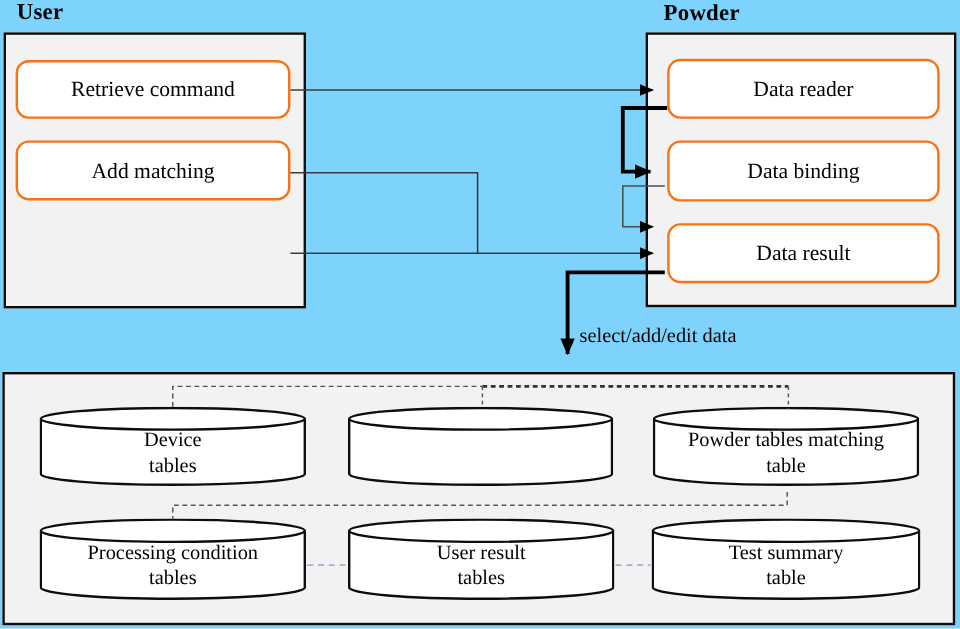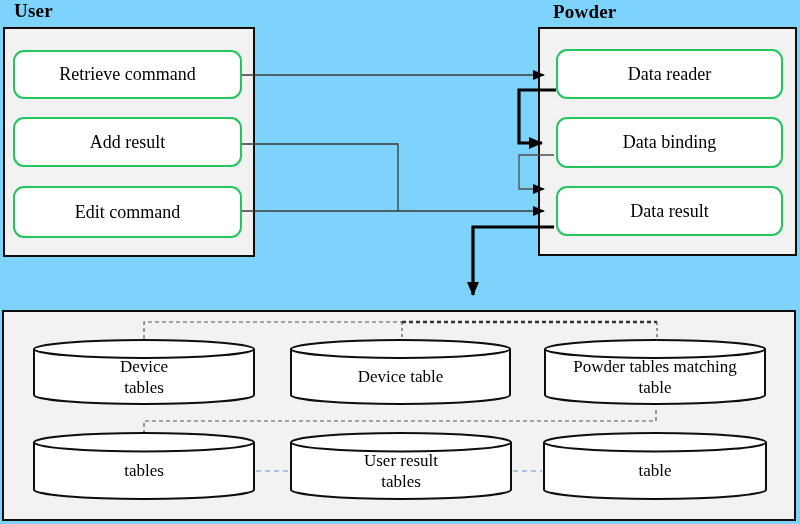--- a/index.html
+++ b/index.html
@@ -9,21 +9,21 @@
   }
   .section-label{
     position:absolute;font-weight:bold;font-size:19px;line-height:22px;
     letter-spacing:.2px;
   }
   .container{
     position:absolute;background:#f2f2f2;border:2px solid #0d0d0d;
     box-sizing:border-box;
   }
   .cmdbox{
-    position:absolute;background:#fff;border:2px solid #22c55e;border-radius:11px;
+    position:absolute;background:#fff;border:2px solid #f97316;border-radius:11px;
     box-sizing:border-box;display:flex;align-items:center;justify-content:center;
     font-size:18px;text-align:center;
   }
   .cyl{position:absolute;}
   .cyl svg{position:absolute;left:0;top:0;width:100%;height:100%;}
   .cyl .lbl{
     position:absolute;left:0;right:0;top:12px;bottom:5px;
     display:flex;flex-direction:column;align-items:center;justify-content:center;
     font-size:17px;line-height:21px;text-align:center;
   }
@@ -40,24 +40,21 @@
   <div class="section-label" style="left:553px;top:1px">Powder</div>
 
   <div class="container" style="left:3px;top:27px;width:252px;height:230px"></div>
   <div class="container" style="left:538px;top:27px;width:259px;height:229px"></div>
   <div class="container" style="left:2px;top:310px;width:794px;height:211px"></div>
 
   <div class="cmdbox" style="left:13px;top:50px;width:229px;height:49px">
     <span>Retrieve command</span>
   </div>
   <div class="cmdbox" style="left:13px;top:117px;width:229px;height:50px">
-    <span>Add result</span>
-  </div>
-  <div class="cmdbox" style="left:13px;top:186px;width:229px;height:52px">
-    <span>Edit command</span>
+    <span>Add matching</span>
   </div>
 
   <div class="cmdbox" style="left:556px;top:117px;width:227px;height:51px">
     <span>Data binding</span>
   </div>
   <div class="cmdbox" style="left:556px;top:49px;width:227px;height:50px">
     <span>Data reader</span>
   </div>
   <div class="cmdbox" style="left:556px;top:186px;width:227px;height:50px">
     <span>Data result</span>
@@ -71,65 +68,64 @@
     <div class="lbl">
       <span>Device</span>
       <span>tables</span>
     </div>
   </div>
   <div class="cyl" style="left:290px;top:339px;width:221px;height:68px">
     <svg viewBox="0 0 222 68" preserveAspectRatio="none">
       <path d="M1 10 V56 A110 9 0 0 0 221 56 V10" fill="#fff" stroke="#0d0d0d" stroke-width="2"></path>
       <ellipse cx="111" cy="10" rx="110" ry="9" fill="#fff" stroke="#0d0d0d" stroke-width="2"></ellipse>
     </svg>
-    <div class="lbl">
-      <span>Device table</span>
-      <span></span>
-    </div>
   </div>
   <div class="cyl" style="left:544px;top:339px;width:222px;height:68px">
     <svg viewBox="0 0 222 68" preserveAspectRatio="none">
       <path d="M1 10 V56 A110 9 0 0 0 221 56 V10" fill="#fff" stroke="#0d0d0d" stroke-width="2"></path>
       <ellipse cx="111" cy="10" rx="110" ry="9" fill="#fff" stroke="#0d0d0d" stroke-width="2"></ellipse>
     </svg>
     <div class="lbl">
       <span>Powder tables matching</span>
       <span>table</span>
     </div>
   </div>
 
   <div class="cyl" style="left:33px;top:432px;width:222px;height:70px">
     <svg viewBox="0 0 222 68" preserveAspectRatio="none">
       <path d="M1 10 V56 A110 9 0 0 0 221 56 V10" fill="#fff" stroke="#0d0d0d" stroke-width="2"></path>
       <ellipse cx="111" cy="10" rx="110" ry="9" fill="#fff" stroke="#0d0d0d" stroke-width="2"></ellipse>
     </svg>
     <div class="lbl">
+      <span>Processing condition</span>
       <span>tables</span>
     </div>
   </div>
   <div class="cyl" style="left:290px;top:432px;width:222px;height:70px">
     <svg viewBox="0 0 222 68" preserveAspectRatio="none">
       <path d="M1 10 V56 A110 9 0 0 0 221 56 V10" fill="#fff" stroke="#0d0d0d" stroke-width="2"></path>
       <ellipse cx="111" cy="10" rx="110" ry="9" fill="#fff" stroke="#0d0d0d" stroke-width="2"></ellipse>
     </svg>
     <div class="lbl">
       <span>User result</span>
       <span>tables</span>
     </div>
   </div>
   <div class="cyl" style="left:543px;top:432px;width:224px;height:70px">
     <svg viewBox="0 0 222 68" preserveAspectRatio="none">
       <path d="M1 10 V56 A110 9 0 0 0 221 56 V10" fill="#fff" stroke="#0d0d0d" stroke-width="2"></path>
       <ellipse cx="111" cy="10" rx="110" ry="9" fill="#fff" stroke="#0d0d0d" stroke-width="2"></ellipse>
     </svg>
     <div class="lbl">
+      <span>Test summary</span>
       <span>table</span>
     </div>
   </div>
 
+  <div class="edge-label" style="left:483px;top:270px">select/add/edit data</div>
 
   <svg class="overlay" width="800" height="524" viewBox="0 0 800 524">
     <defs>
       <marker id="ah" markerWidth="12" markerHeight="10" refX="11" refY="5" orient="auto" markerUnits="userSpaceOnUse">
         <path d="M0 0 L12 5 L0 10 Z" fill="#000"></path>
       </marker>
       <marker id="ahb" markerWidth="14" markerHeight="12" refX="13" refY="6" orient="auto" markerUnits="userSpaceOnUse">
         <path d="M0 0 L14 6 L0 12 Z" fill="#000"></path>
       </marker>
     </defs>

